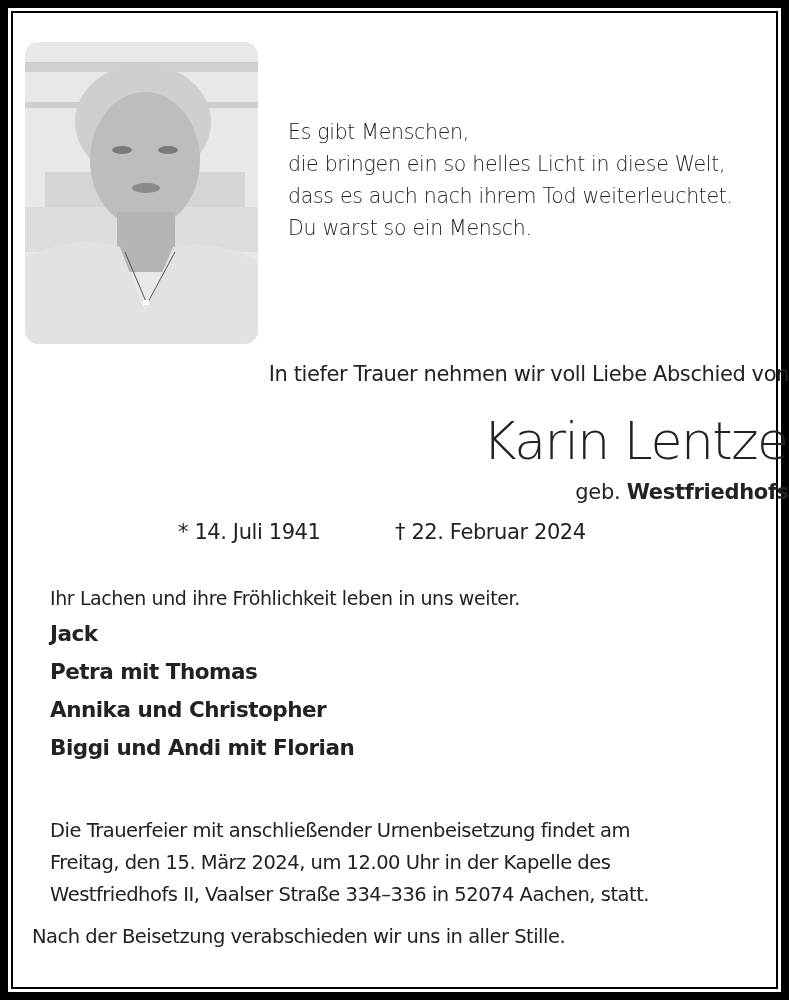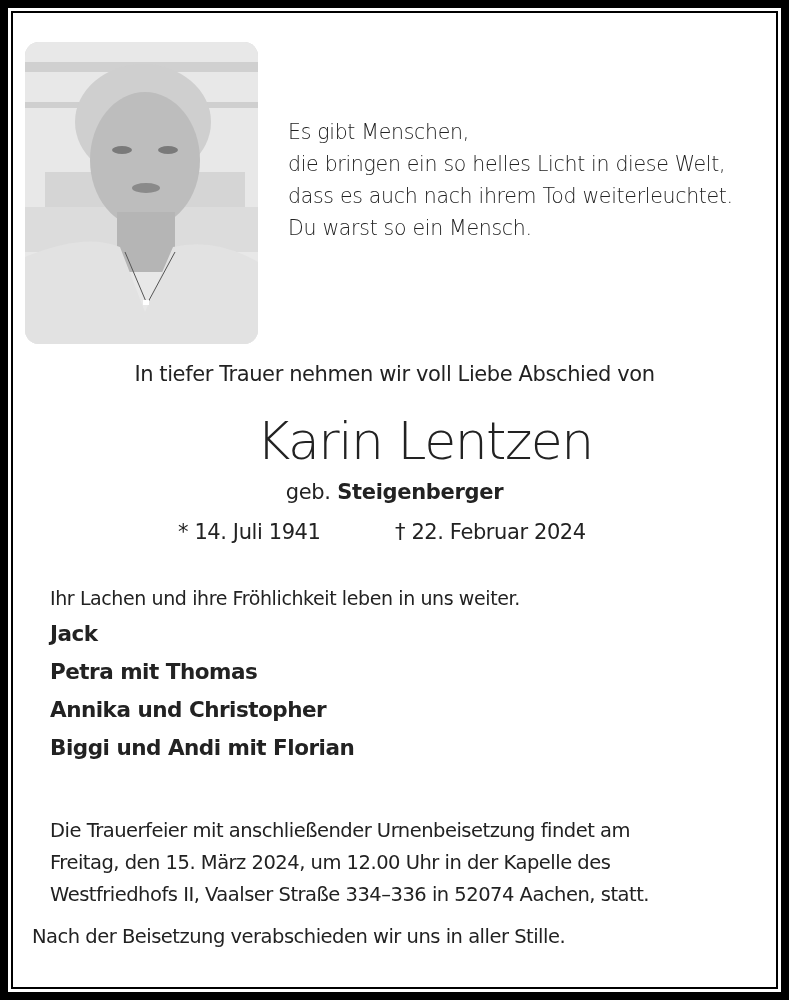--- a/index.html
+++ b/index.html
@@ -8,21 +8,21 @@
   .frame-outer { position: absolute; left: 0; top: 0; width: 789px; height: 1000px;
                  box-sizing: border-box; border: 8px solid #000; }
   .frame-inner { position: absolute; left: 11px; top: 11px; right: 11px; bottom: 11px;
                  border: 2px solid #000; }
   .photo { position: absolute; left: 25px; top: 42px; width: 233px; height: 302px;
            border-radius: 14px; overflow: hidden; background: #d9d9d9; }
   .photo svg { display: block; width: 100%; height: 100%; }
   .quote { position: absolute; left: 288px; top: 116px; font-size: 20.5px; line-height: 32px;
            font-weight: 300; letter-spacing: -0.3px; white-space: nowrap; }
   .quote div { height: 32px; }
-  .center { position: absolute; left: 0; width: 789px; text-align: center; white-space: nowrap; }
+  .center { position: absolute; left: 0; width: 789px; text-align: right; white-space: nowrap; }
   .intro { top: 362px; font-size: 21px; letter-spacing: -0.4px; }
   .name { top: 408px; font-size: 52px; letter-spacing: -1.5px; font-weight: 300; line-height: 66px; padding-left: 30px; }
   .birthname { top: 480px; font-size: 21px; letter-spacing: -0.3px; }
   .birthname b { font-weight: 700; }
   .date { position: absolute; top: 520px; font-size: 21px; letter-spacing: -0.4px; white-space: nowrap; }
   .date-birth { left: 178px; }
   .date-death { left: 395px; }
   .line { position: absolute; left: 50px; white-space: nowrap; letter-spacing: -0.4px; }
   .lachen { top: 567px; font-size: 19px; margin-top: 20px; }
   .names { position: absolute; left: 50px; top: 615px; font-size: 21.5px; font-weight: 700;
@@ -66,21 +66,21 @@
   <div>Es gibt Menschen,</div>
   <div>die bringen ein so helles Licht in diese Welt,</div>
   <div>dass es auch nach ihrem Tod weiterleuchtet.</div>
   <div>Du warst so ein Mensch.</div>
 </div>
 
 <div class="center intro">In tiefer Trauer nehmen wir voll Liebe Abschied von</div>
 <div class="center name">Karin Lentzen</div>
 <div class="center birthname">
   <span>geb.</span>
-  <b>Steigenberger</b>
+  <b>Westfriedhofs</b>
 </div>
 <div class="date date-birth">* 14. Juli 1941</div>
 <div class="date date-death">† 22. Februar 2024</div>
 
 <div class="line lachen">Ihr Lachen und ihre Fröhlichkeit leben in uns weiter.</div>
 
 <div class="names">
   <div>Jack</div>
   <div>Petra mit Thomas</div>
   <div>Annika und Christopher</div>

